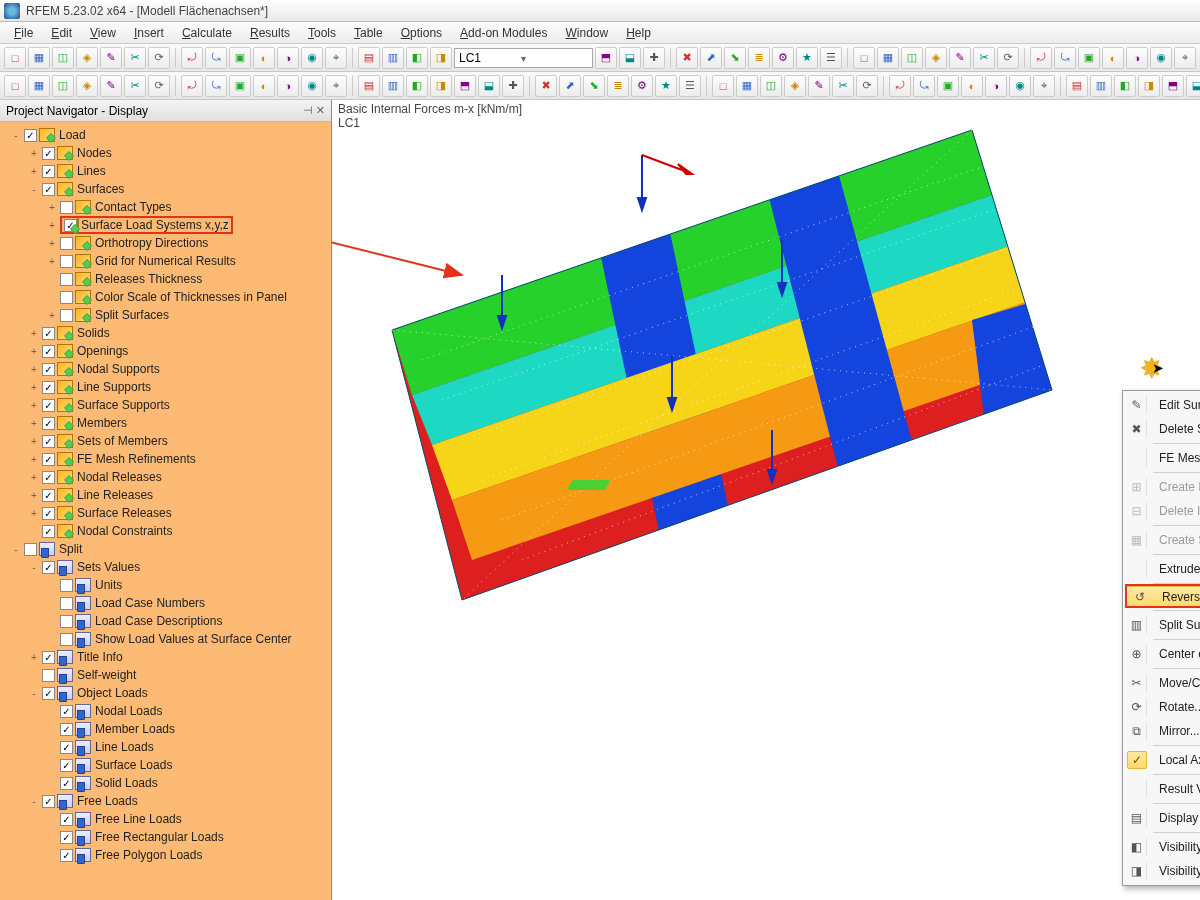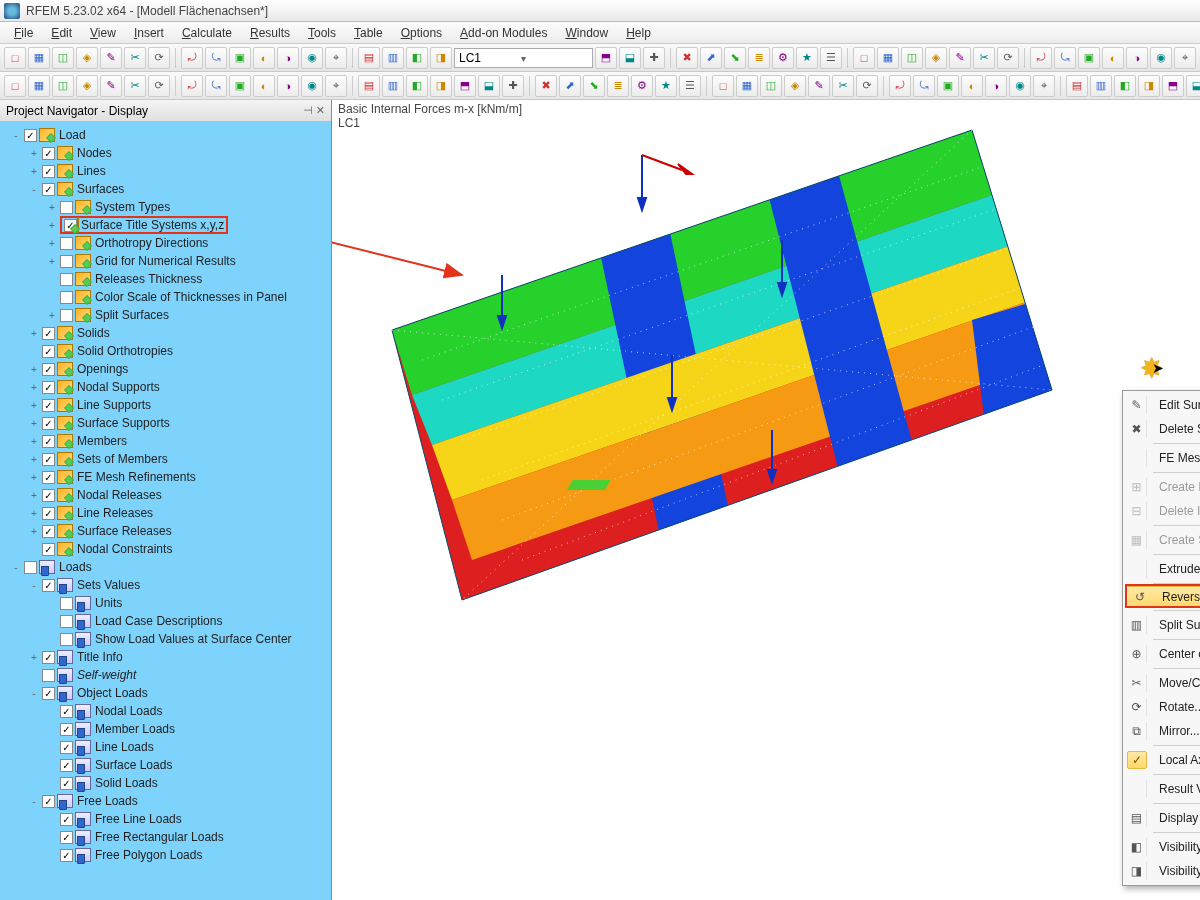--- a/index.html
+++ b/index.html
@@ -17,21 +17,21 @@
 
 
 .toolrow { height:28px; background: linear-gradient(#fafafa,#e6e6e6); border-bottom:1px solid #c8c8c8; display:flex; align-items:center; padding:0 4px; gap:2px; overflow:hidden;}
 .tbtn { width:22px; height:22px; border:1px solid transparent; border-radius:2px; display:flex; align-items:center; justify-content:center; font-size:11px; color:#555; cursor:default; background:linear-gradient(#fdfdfd,#ececec); border-color:#ccc; flex-shrink:0;}
 .sep { width:1px; height:20px; background:#ccc; margin:0 3px; flex-shrink:0;}
 .combo { height:20px; border:1px solid #aaa; background:#fff; display:flex; align-items:center; padding:0 4px; gap:40px; }
 .combo .arrow::after{content:"▾"; color:#666; font-size:10px;}
 
 
 .main { display:flex; height: calc(900px - 22px - 22px - 28px - 28px); }
-.navigator { width: 332px; background:#7dd3fc; border-right:1px solid #8a8a8a; display:flex; flex-direction:column; }
+.navigator { width: 332px; background:#fdba74; border-right:1px solid #8a8a8a; display:flex; flex-direction:column; }
 .nav-header { height:22px; background:linear-gradient(#f4f4f4,#e0e0e0); border-bottom:1px solid #bbb; display:flex; align-items:center; padding:0 6px; justify-content:space-between;}
 .nav-header .pin{ font-size:11px; color:#666;}
 .tree { flex:1; overflow:auto; padding:4px 0 4px 2px; }
 .node { display:flex; align-items:center; height:18px; gap:2px; white-space:nowrap; }
 .exp { width:12px; text-align:center; color:#666; font-size:10px; cursor:default;}
 .chk { width:13px; height:13px; border:1px solid #888; background:#fff; display:inline-flex; align-items:center; justify-content:center; font-size:10px; color:#000;}
 .chk.on::after{content:"✓";}
 .ico { width:16px; height:14px; background:linear-gradient(135deg,#ffb020,#ffe080); border:1px solid #aa7700; position:relative; }
 .ico::after{content:""; position:absolute; right:-2px; bottom:-2px; width:8px; height:8px; background:#5c5; border:1px solid #393; transform:rotate(45deg) scale(.7);}
 .ico.load { background:linear-gradient(#eef,#ccf); border-color:#669;}
@@ -226,25 +226,25 @@
         <div class="node" style="padding-left: 26px;">
           <span class="exp">-</span>
           <span class="chk on"></span>
           <span class="ico"></span>
           <span class="lbl">Surfaces</span>
         </div>
         <div class="node" style="padding-left: 44px;">
           <span class="exp">+</span>
           <span class="chk"></span>
           <span class="ico"></span>
-          <span class="lbl">System Types</span>
-        </div>
-        <div class="node" style="padding-left: 44px;">
-          <span class="exp">+</span>
-          <span class="highlight"><span class="chk on"></span><span class="ico"></span><span class="lbl">Surface Title Systems x,y,z</span></span>
+          <span class="lbl">Contact Types</span>
+        </div>
+        <div class="node" style="padding-left: 44px;">
+          <span class="exp">+</span>
+          <span class="highlight"><span class="chk on"></span><span class="ico"></span><span class="lbl">Surface Load Systems x,y,z</span></span>
         </div>
         <div class="node" style="padding-left: 44px;">
           <span class="exp">+</span>
           <span class="chk"></span>
           <span class="ico"></span>
           <span class="lbl">Orthotropy Directions</span>
         </div>
         <div class="node" style="padding-left: 44px;">
           <span class="exp">+</span>
           <span class="chk"></span>
@@ -267,26 +267,20 @@
           <span class="exp">+</span>
           <span class="chk"></span>
           <span class="ico"></span>
           <span class="lbl">Split Surfaces</span>
         </div>
         <div class="node" style="padding-left: 26px;">
           <span class="exp">+</span>
           <span class="chk on"></span>
           <span class="ico"></span>
           <span class="lbl">Solids</span>
-        </div>
-        <div class="node" style="padding-left: 26px;">
-          <span class="exp"></span>
-          <span class="chk on"></span>
-          <span class="ico"></span>
-          <span class="lbl">Solid Orthotropies</span>
         </div>
         <div class="node" style="padding-left: 26px;">
           <span class="exp">+</span>
           <span class="chk on"></span>
           <span class="ico"></span>
           <span class="lbl">Openings</span>
         </div>
         <div class="node" style="padding-left: 26px;">
           <span class="exp">+</span>
           <span class="chk on"></span>
@@ -344,53 +338,59 @@
         <div class="node" style="padding-left: 26px;">
           <span class="exp"></span>
           <span class="chk on"></span>
           <span class="ico"></span>
           <span class="lbl">Nodal Constraints</span>
         </div>
         <div class="node" style="padding-left: 8px;">
           <span class="exp">-</span>
           <span class="chk"></span>
           <span class="ico load"></span>
-          <span class="lbl">Loads</span>
+          <span class="lbl">Split</span>
         </div>
         <div class="node" style="padding-left: 26px;">
           <span class="exp">-</span>
           <span class="chk on"></span>
           <span class="ico load"></span>
           <span class="lbl">Sets Values</span>
         </div>
         <div class="node" style="padding-left: 44px;">
           <span class="exp"></span>
           <span class="chk"></span>
           <span class="ico load"></span>
           <span class="lbl">Units</span>
         </div>
         <div class="node" style="padding-left: 44px;">
           <span class="exp"></span>
           <span class="chk"></span>
           <span class="ico load"></span>
+          <span class="lbl">Load Case Numbers</span>
+        </div>
+        <div class="node" style="padding-left: 44px;">
+          <span class="exp"></span>
+          <span class="chk"></span>
+          <span class="ico load"></span>
           <span class="lbl">Load Case Descriptions</span>
         </div>
         <div class="node" style="padding-left: 44px;">
           <span class="exp"></span>
           <span class="chk"></span>
           <span class="ico load"></span>
           <span class="lbl">Show Load Values at Surface Center</span>
         </div>
         <div class="node" style="padding-left: 26px;">
           <span class="exp">+</span>
           <span class="chk on"></span>
           <span class="ico load"></span>
           <span class="lbl">Title Info</span>
         </div>
-        <div class="node" style="padding-left: 26px; font-style: italic;">
+        <div class="node" style="padding-left: 26px;">
           <span class="exp"></span>
           <span class="chk"></span>
           <span class="ico load"></span>
           <span class="lbl">Self-weight</span>
         </div>
         <div class="node" style="padding-left: 26px;">
           <span class="exp">-</span>
           <span class="chk on"></span>
           <span class="ico load"></span>
           <span class="lbl">Object Loads</span>

